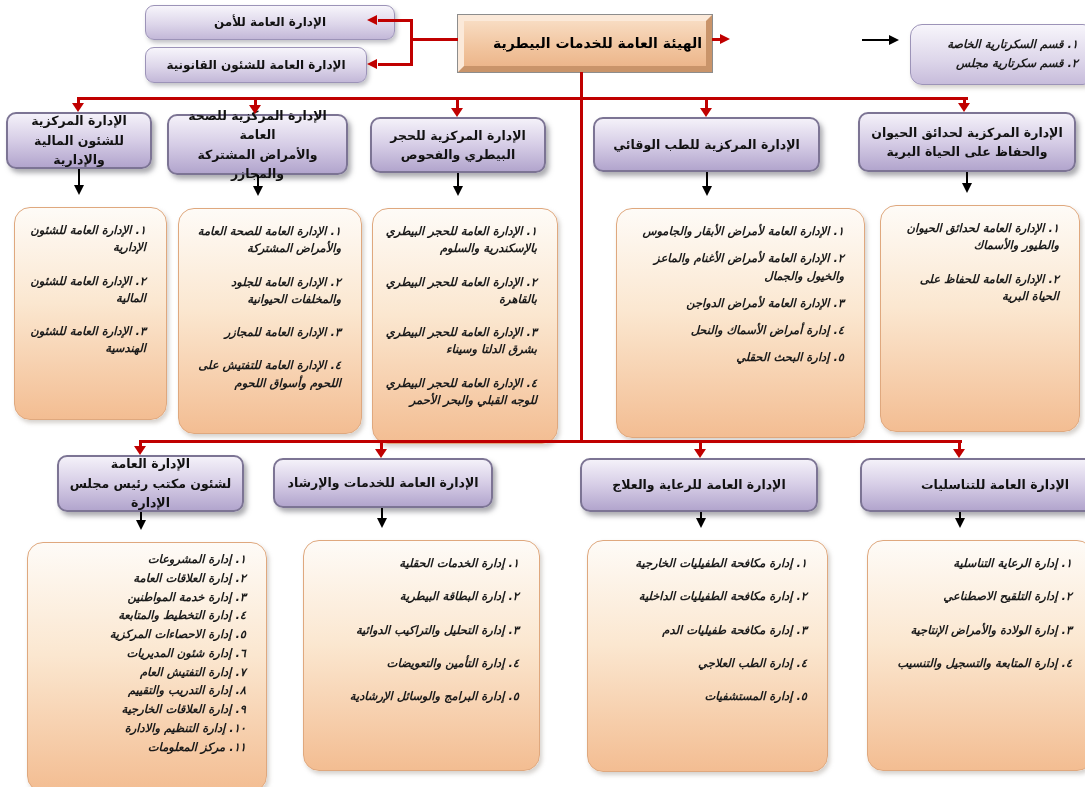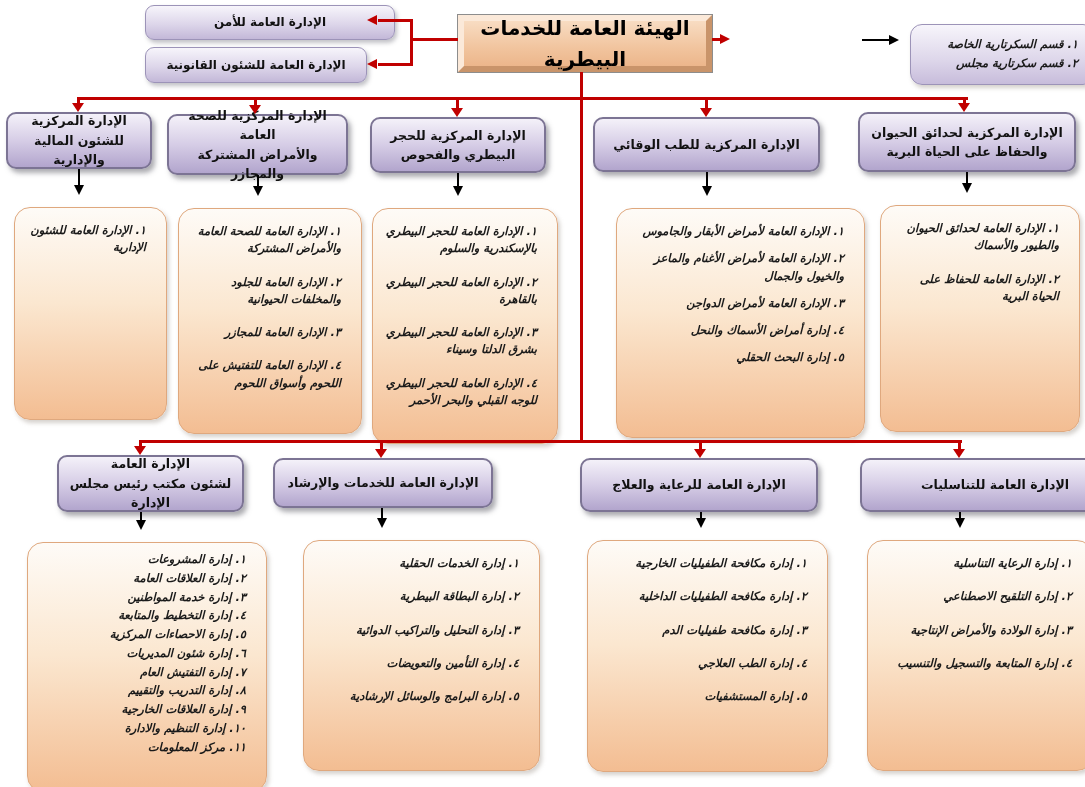--- a/index.html
+++ b/index.html
@@ -24,21 +24,21 @@
     box-shadow:3px 4px 5px rgba(90,90,100,.5);
     font-weight:bold;font-size:12.5px;color:#111;
   }
   .box-label{white-space:pre-line;line-height:1.55;padding:0 4px;}
   .root{
     position:absolute;box-sizing:border-box;
     display:flex;align-items:center;text-align:center;
     background:linear-gradient(180deg,#f8dcc2 0%,#f1c49e 60%,#ecb68b 100%);
     border:6px solid;border-color:#fbe9d9 #c9946a #c9946a #fbe9d9;
     outline:1px solid #8d8d8d;
-    font-weight:bold;font-size:20px;color:#000;
+    font-weight:bold;font-size:14px;color:#000;
   }
   .listbox{
     position:absolute;box-sizing:border-box;margin:12px;list-style:none;
     background:linear-gradient(180deg,#fefbf7 0%,#fbe7d0 45%,#f3bd92 100%);
     border:1px solid #dfa87e;border-radius:16px;
     box-shadow:2px 3px 4px rgba(150,140,130,.4);
     font-weight:bold;font-size:11.5px;color:#1a1a1a;
     padding:14px 20px 6px 8px;text-align:right;direction:rtl;font-style:italic;
   }
   .listbox li{line-height:1.5;}
@@ -93,20 +93,22 @@
   <div class="hdr" style="left:593px;top:117px;width:227px;height:55px">
     <span class="box-label">الإدارة المركزية للطب الوقائي</span>
   </div>
   <div class="hdr" style="left:858px;top:112px;width:218px;height:60px">
     <span class="box-label">الإدارة المركزية لحدائق الحيوان
 والحفاظ على الحياة البرية</span>
   </div>
 
   <ul class="listbox gap" style="left:2px;top:195px;width:153px;height:213px">
       <li>١. الإدارة العامة للشئون الإدارية</li>
+      <li>٢. الإدارة العامة للشئون المالية</li>
+      <li>٣. الإدارة العامة للشئون الهندسية</li>
     </ul>
   <ul class="listbox gap" style="left:166px;top:196px;width:184px;height:226px">
       <li>١. الإدارة العامة للصحة العامة والأمراض المشتركة</li>
       <li>٢. الإدارة العامة للجلود والمخلفات الحيوانية</li>
       <li>٣. الإدارة العامة للمجازر</li>
       <li>٤. الإدارة العامة للتفتيش على اللحوم وأسواق اللحوم</li>
     </ul>
   <ul class="listbox gap" style="left:360px;top:196px;width:186px;height:236px">
       <li>١. الإدارة العامة للحجر البيطري بالإسكندرية والسلوم</li>
       <li>٢. الإدارة العامة للحجر البيطري بالقاهرة</li>

